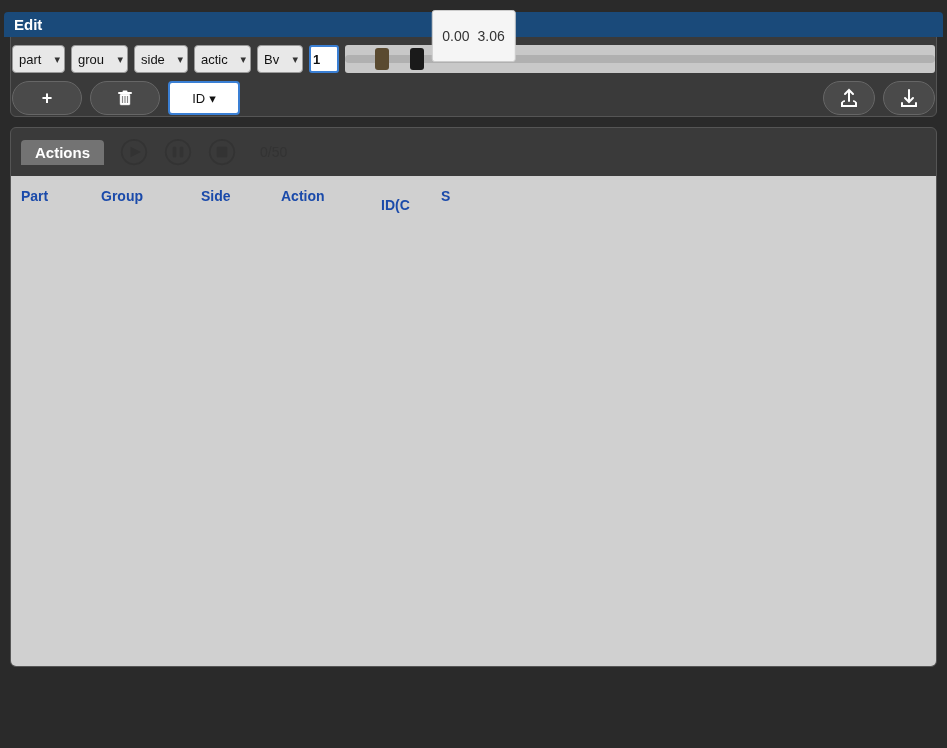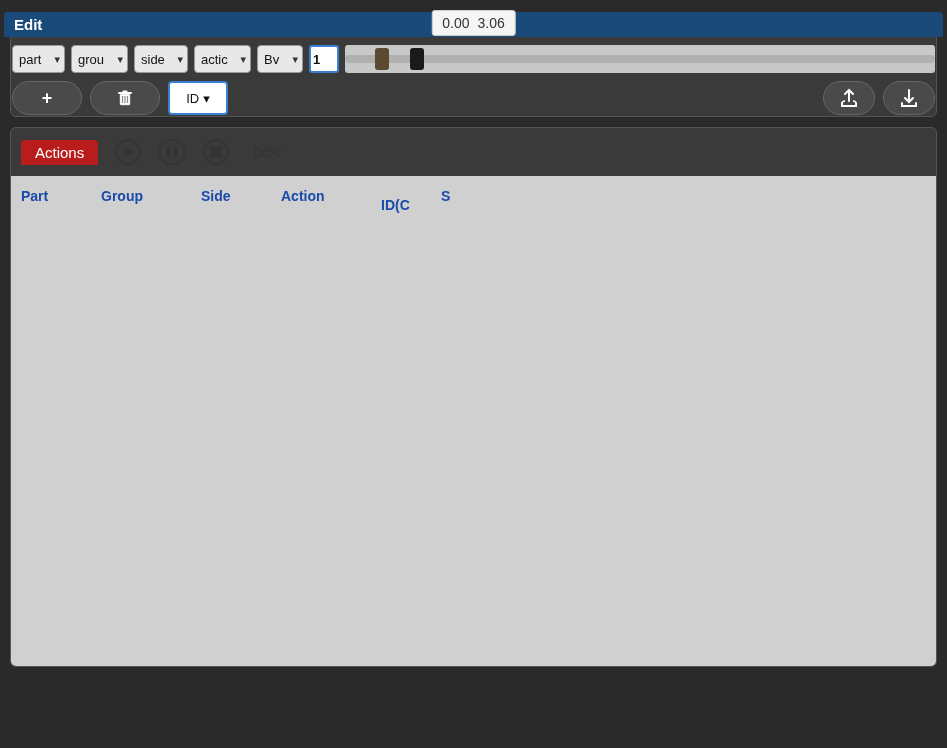--- a/index.html
+++ b/index.html
@@ -22,21 +22,21 @@
 
     
     .timeline-bar {
       position: absolute;
       top: 10px;
       left: 50%;
       transform: translateX(-50%);
       background: #f5f5f5;
       border: 1px solid #ccc;
       border-radius: 3px;
-      padding: 4px 10px;
+      padding: 17px 10px;
       font-size: 14px;
       color: #111;
       display: flex;
       gap: 8px;
       z-index: 10;
     }
 
     .timeline-bar span {
       color: #333;
     }
@@ -164,21 +164,21 @@
       align-items: center;
       justify-content: center;
     }
 
     .btn-id {
       background: white;
       border: 2px solid #3a7fd4;
       border-radius: 4px;
       color: #111;
       font-size: 13px;
-      width: 60px;
+      width: 72px;
       height: 34px;
       cursor: pointer;
       display: flex;
       align-items: center;
       justify-content: center;
       gap: 4px;
     }
 
     .btn-spacer {
       flex: 1;
@@ -220,24 +220,24 @@
     }
 
     .actions-header {
       display: flex;
       align-items: center;
       padding: 6px 10px;
       gap: 12px;
     }
 
     .actions-title-tab {
-      background: #b91c1c;
+      background: #737373;
       color: white;
       font-size: 15px;
-      font-weight: normal;
+      font-weight: bold;
       padding: 4px 14px;
       border-radius: 4px 4px 0 0;
     }
 
     .playback-controls {
       display: flex;
       align-items: center;
       gap: 8px;
     }
 

